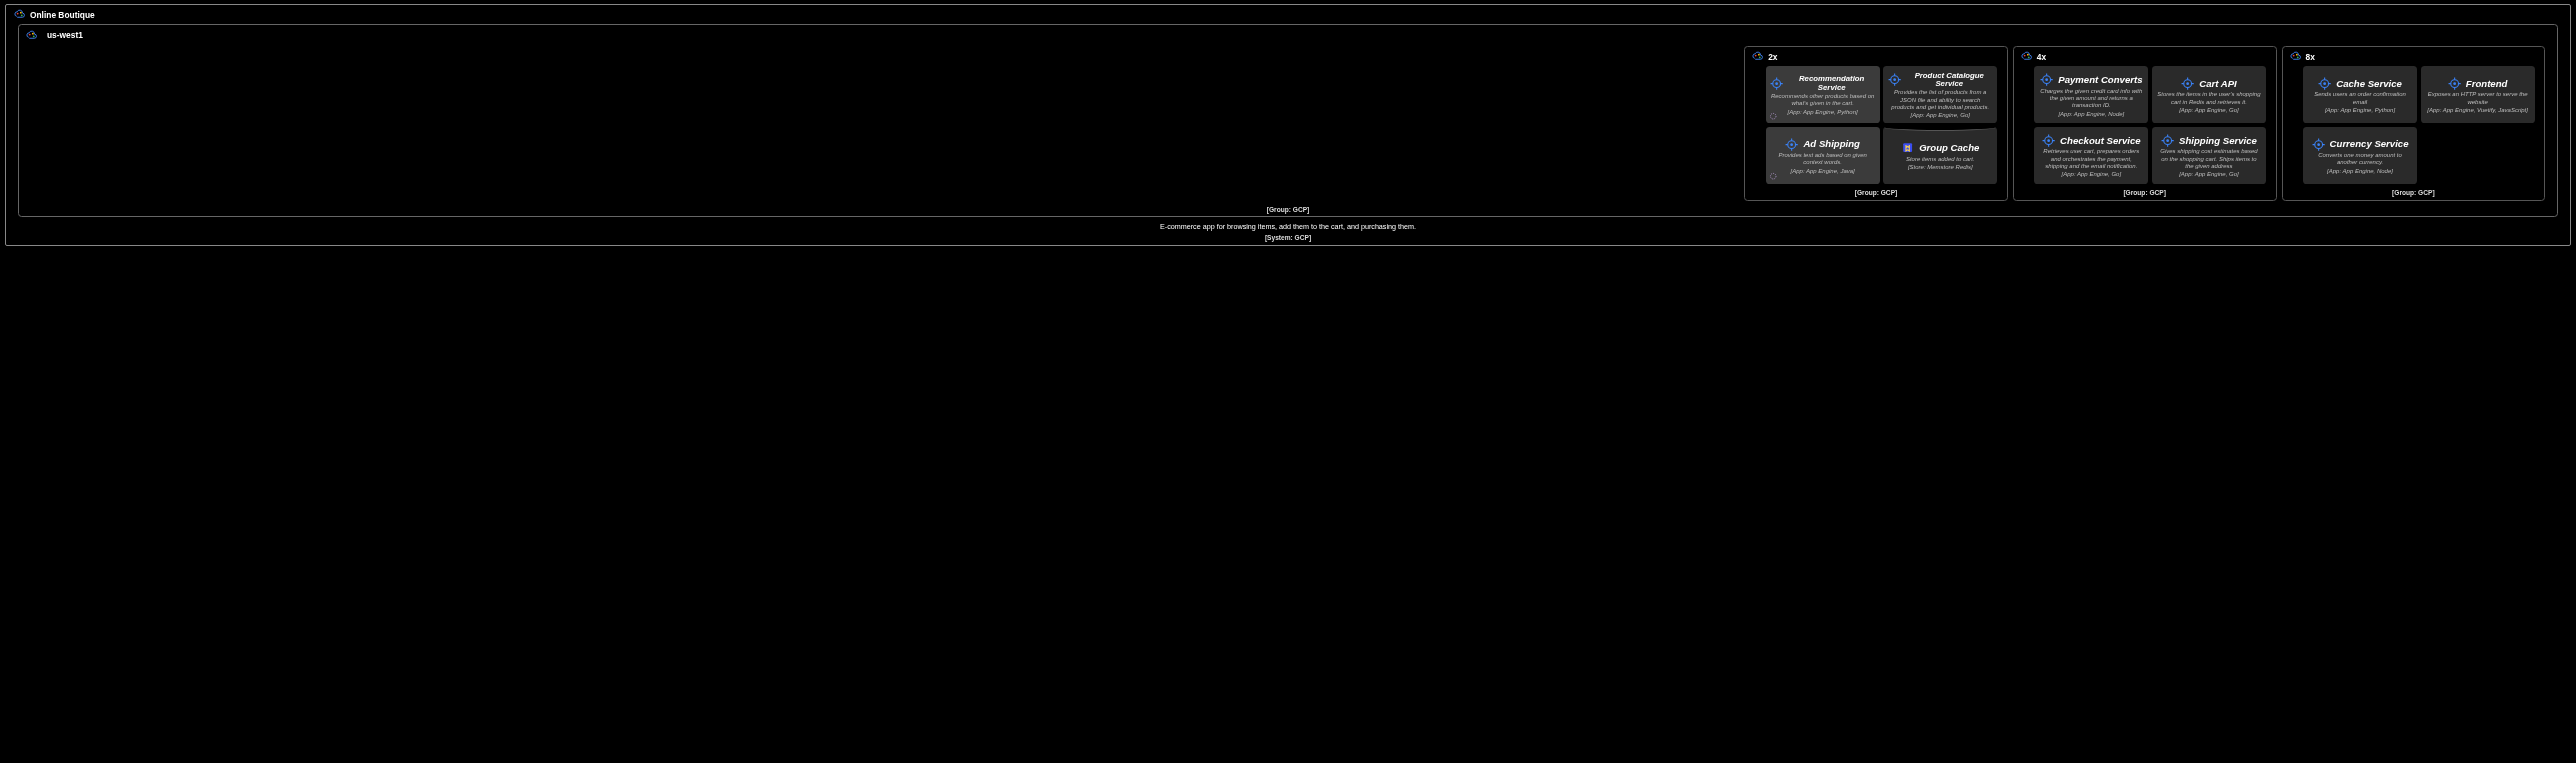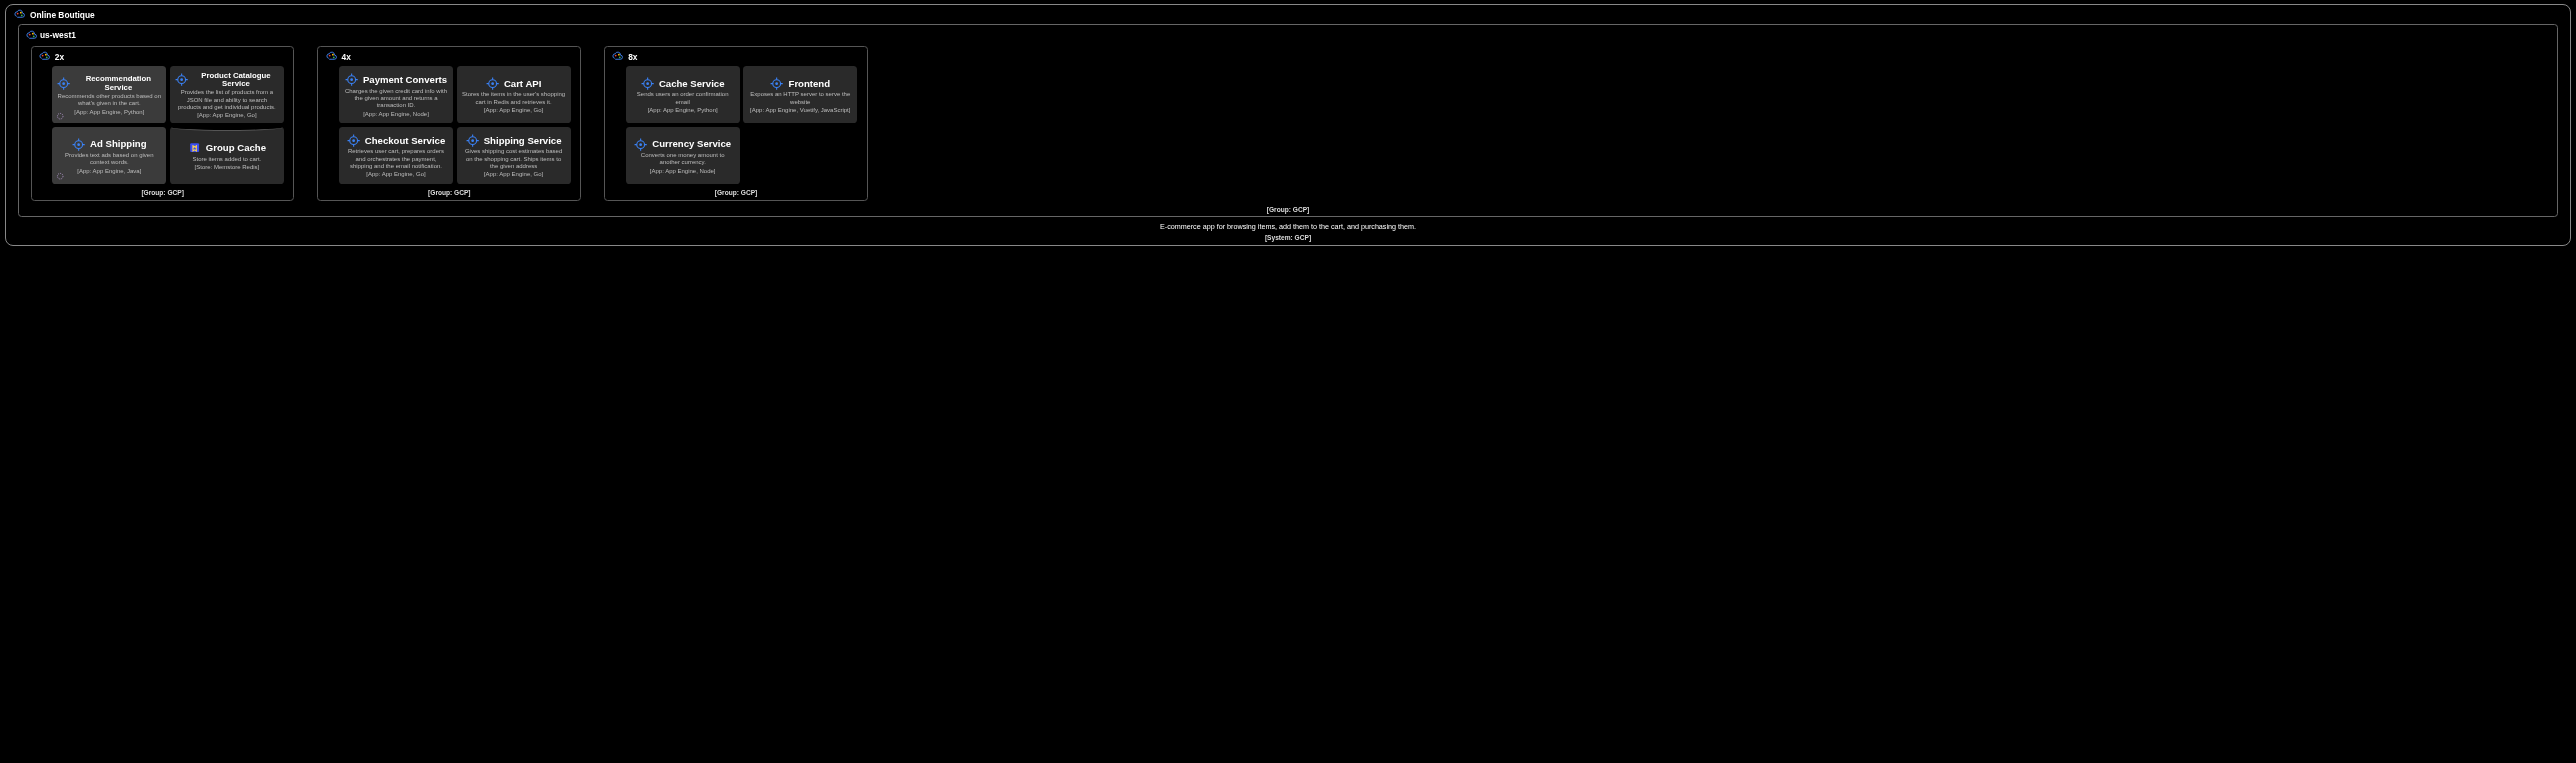--- a/index.html
+++ b/index.html
@@ -8,51 +8,52 @@
     color: #fff;
     font-family: -apple-system, BlinkMacSystemFont, "Segoe UI", Arial, sans-serif;
     width: 100%;
     height: 100%;
   }
   .root {
     padding: 3.6px 4.8px 4.8px 4.8px;
   }
   .system-box {
     border: 0.6px solid #888;
-    border-radius: 8px;
+    border-radius: 2px;
     padding: 3.6px 6px 3.6px 6px;
     position: relative;
   }
   .system-header {
     display: flex;
     align-items: center;
     gap: 4.8px;
     padding: 1.2px 0 3.6px 2.4px;
     font-weight: 700;
     font-size: 8.4px;
   }
   .region-box {
     border: 0.6px solid #666;
     border-radius: 3.6px;
     margin: 0 6px 2.4px 6px;
     padding: 3.6px 6px 2.4px 6px;
   }
   .region-header {
     display: flex;
     align-items: center;
-    gap: 3px;
+    gap: 10px;
     padding: 1.2px 0 3.6px 1.2px;
     font-weight: 700;
     font-size: 8.4px;
   }
   .groups-row {
     display: flex;
-    gap: 23px;
+    gap: 5px;
     align-items: stretch;
     padding: 1.2px 6px 2.4px 6px;
+    justify-content: flex-end;
   }
   .group-box {
     border: 0.6px solid #555;
     border-radius: 3.6px;
     padding: 3.6px 6px 2.4px 6px;
     display: flex;
     flex-direction: column;
   }
   .group-header {
     display: flex;
@@ -63,20 +64,21 @@
     font-size: 8.4px;
   }
   .cards-grid {
     display: grid;
     grid-template-columns: repeat(2, 114px);
     grid-auto-rows: 57px;
     gap: 3.6px;
     padding-left: 14.5px;
     padding-right: 3.6px;
     padding-bottom: 3.6px;
+    font-style: italic;
   }
   .card {
     background: #2a2a2a;
     border-radius: 3.6px;
     padding: 3.6px 4.8px 2.4px 4.8px;
     display: flex;
     flex-direction: column;
     align-items: center;
     justify-content: center;
     text-align: center;

